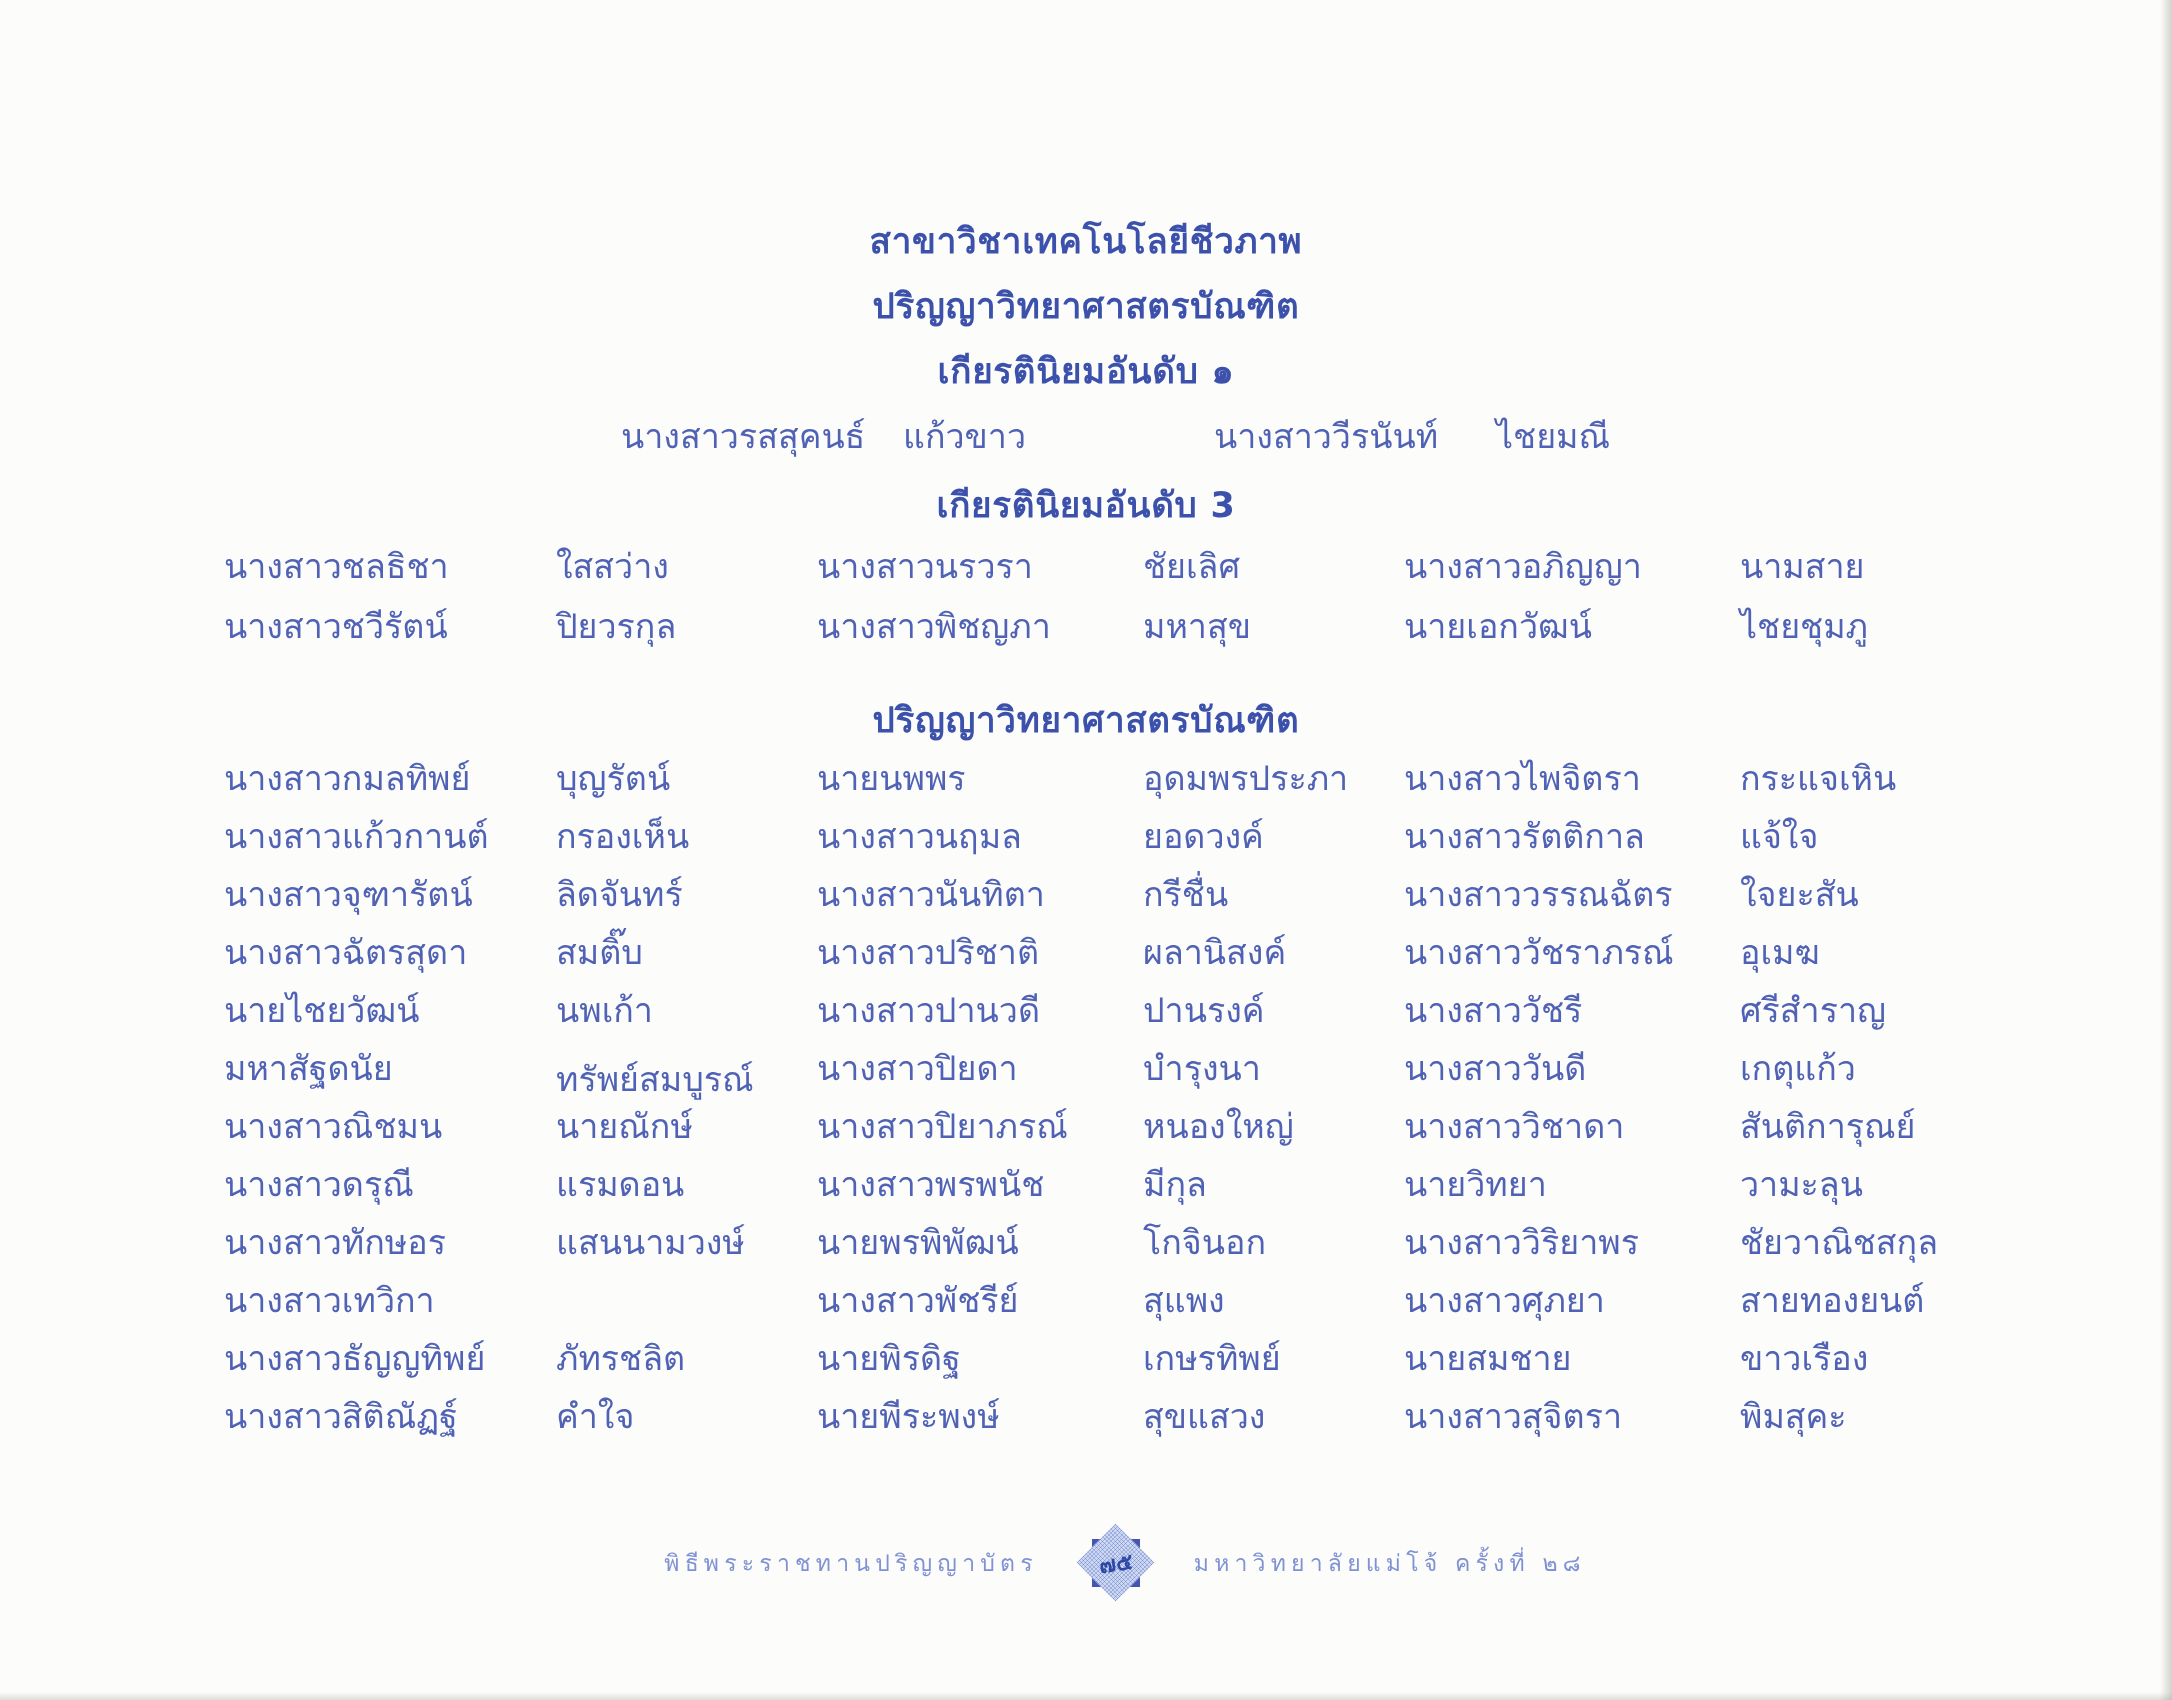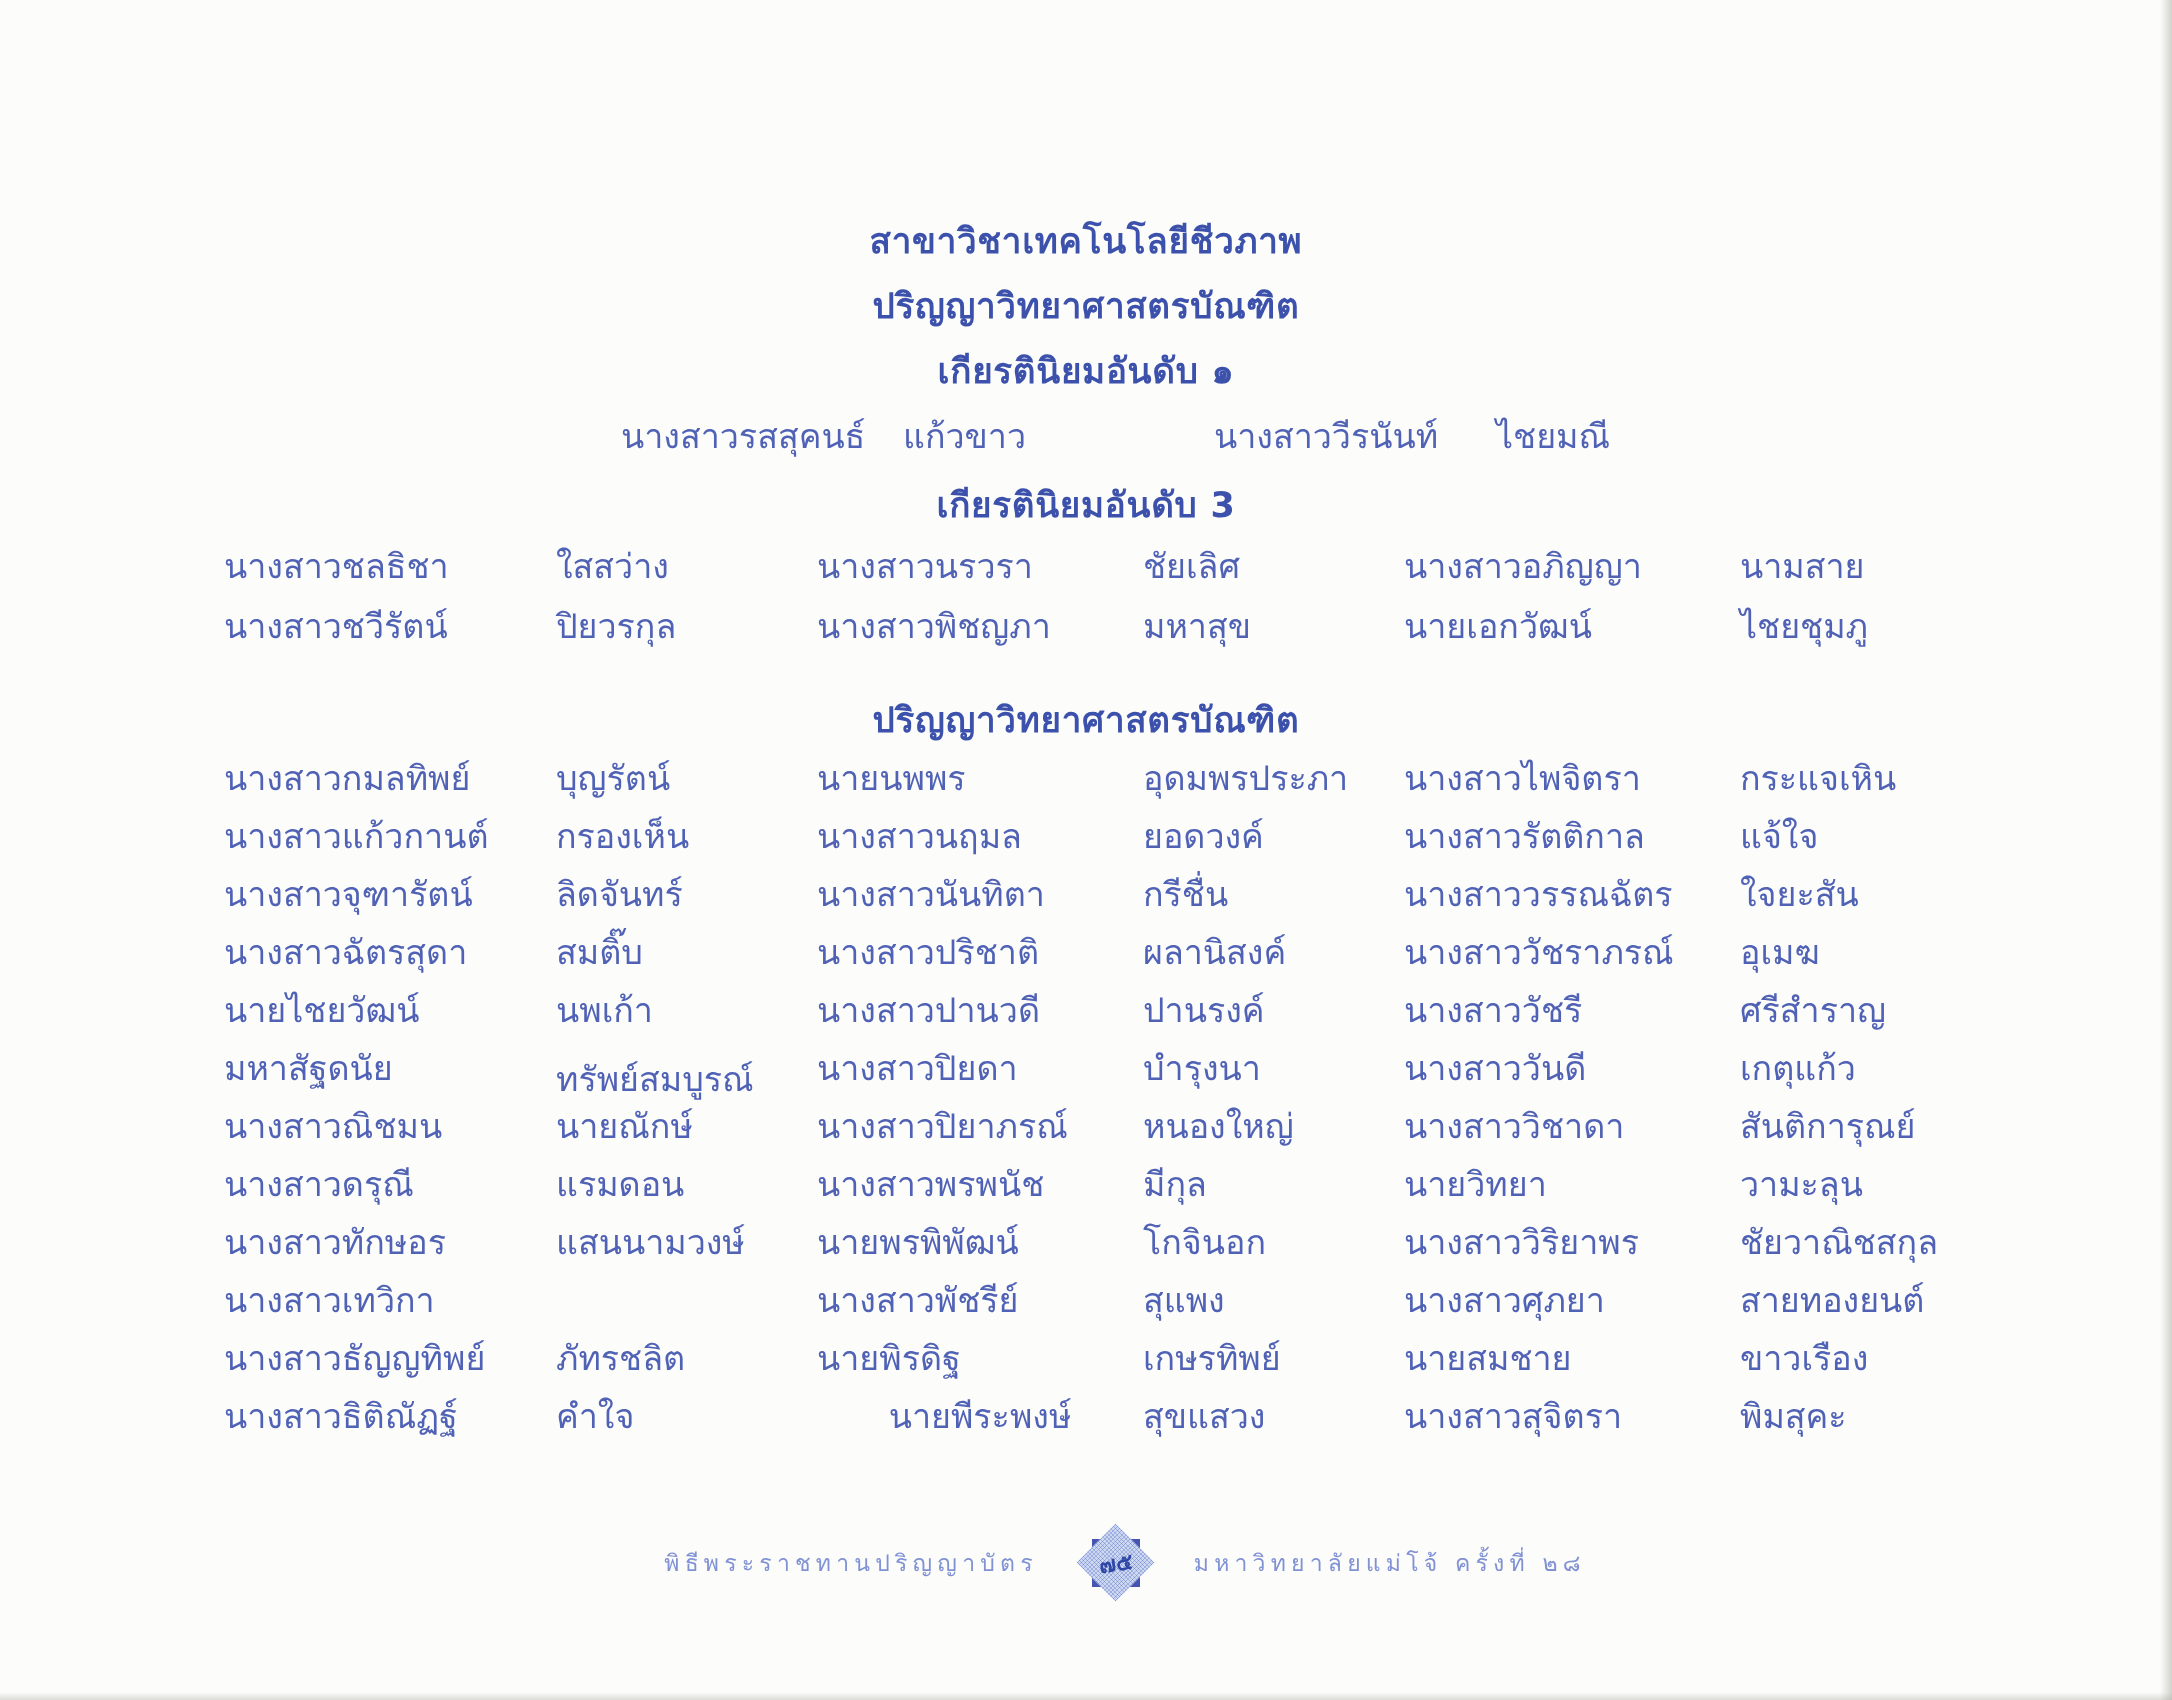--- a/index.html
+++ b/index.html
@@ -159,21 +159,21 @@
   <span class="last" style="grid-area: 8 / 2;">แรมดอน</span>
 
   <span class="first" style="grid-area: 9 / 1;">นางสาวทักษอร</span>
   <span class="last" style="grid-area: 9 / 2;">แสนนามวงษ์</span>
 
   <span class="first" style="grid-area: 10 / 1;">นางสาวเทวิกา</span>
 
   <span class="first" style="grid-area: 11 / 1;">นางสาวธัญญทิพย์</span>
   <span class="last" style="grid-area: 11 / 2;">ภัทรชลิต</span>
 
-  <span class="first" style="grid-area: 12 / 1;">นางสาวธิติณัฏฐ์</span>
+  <span class="first" style="grid-area: 12 / 1;">นางสาวสิติณัฏฐ์</span>
   <span class="last" style="grid-area: 12 / 2;">คำใจ</span>
 
   <span class="first" style="grid-area: 1 / 3;">นายนพพร</span>
   <span class="last" style="grid-area: 1 / 4;">อุดมพรประภา</span>
 
   <span class="first" style="grid-area: 2 / 3;">นางสาวนฤมล</span>
   <span class="last" style="grid-area: 2 / 4;">ยอดวงค์</span>
 
   <span class="first" style="grid-area: 3 / 3;">นางสาวนันทิตา</span>
   <span class="last" style="grid-area: 3 / 4;">กรีชื่น</span>
@@ -195,21 +195,21 @@
 
   <span class="first" style="grid-area: 9 / 3;">นายพรพิพัฒน์</span>
   <span class="last" style="grid-area: 9 / 4;">โกจินอก</span>
 
   <span class="first" style="grid-area: 10 / 3;">นางสาวพัชรีย์</span>
   <span class="last" style="grid-area: 10 / 4;">สุแพง</span>
 
   <span class="first" style="grid-area: 11 / 3;">นายพิรดิฐ</span>
   <span class="last" style="grid-area: 11 / 4;">เกษรทิพย์</span>
 
-  <span class="first" style="grid-area: 12 / 3; text-align: center;">นายพีระพงษ์</span>
+  <span class="first" style="grid-area: 12 / 3;">นายพีระพงษ์</span>
   <span class="last" style="grid-area: 12 / 4;">สุขแสวง</span>
 
   <span class="first" style="grid-area: 1 / 5;">นางสาวไพจิตรา</span>
   <span class="last" style="grid-area: 1 / 6;">กระแจเหิน</span>
 
   <span class="first" style="grid-area: 2 / 5;">นางสาวรัตติกาล</span>
   <span class="last" style="grid-area: 2 / 6;">แจ้ใจ</span>
 
   <span class="first" style="grid-area: 3 / 5;">นางสาววรรณฉัตร</span>
   <span class="last" style="grid-area: 3 / 6;">ใจยะสัน</span>

